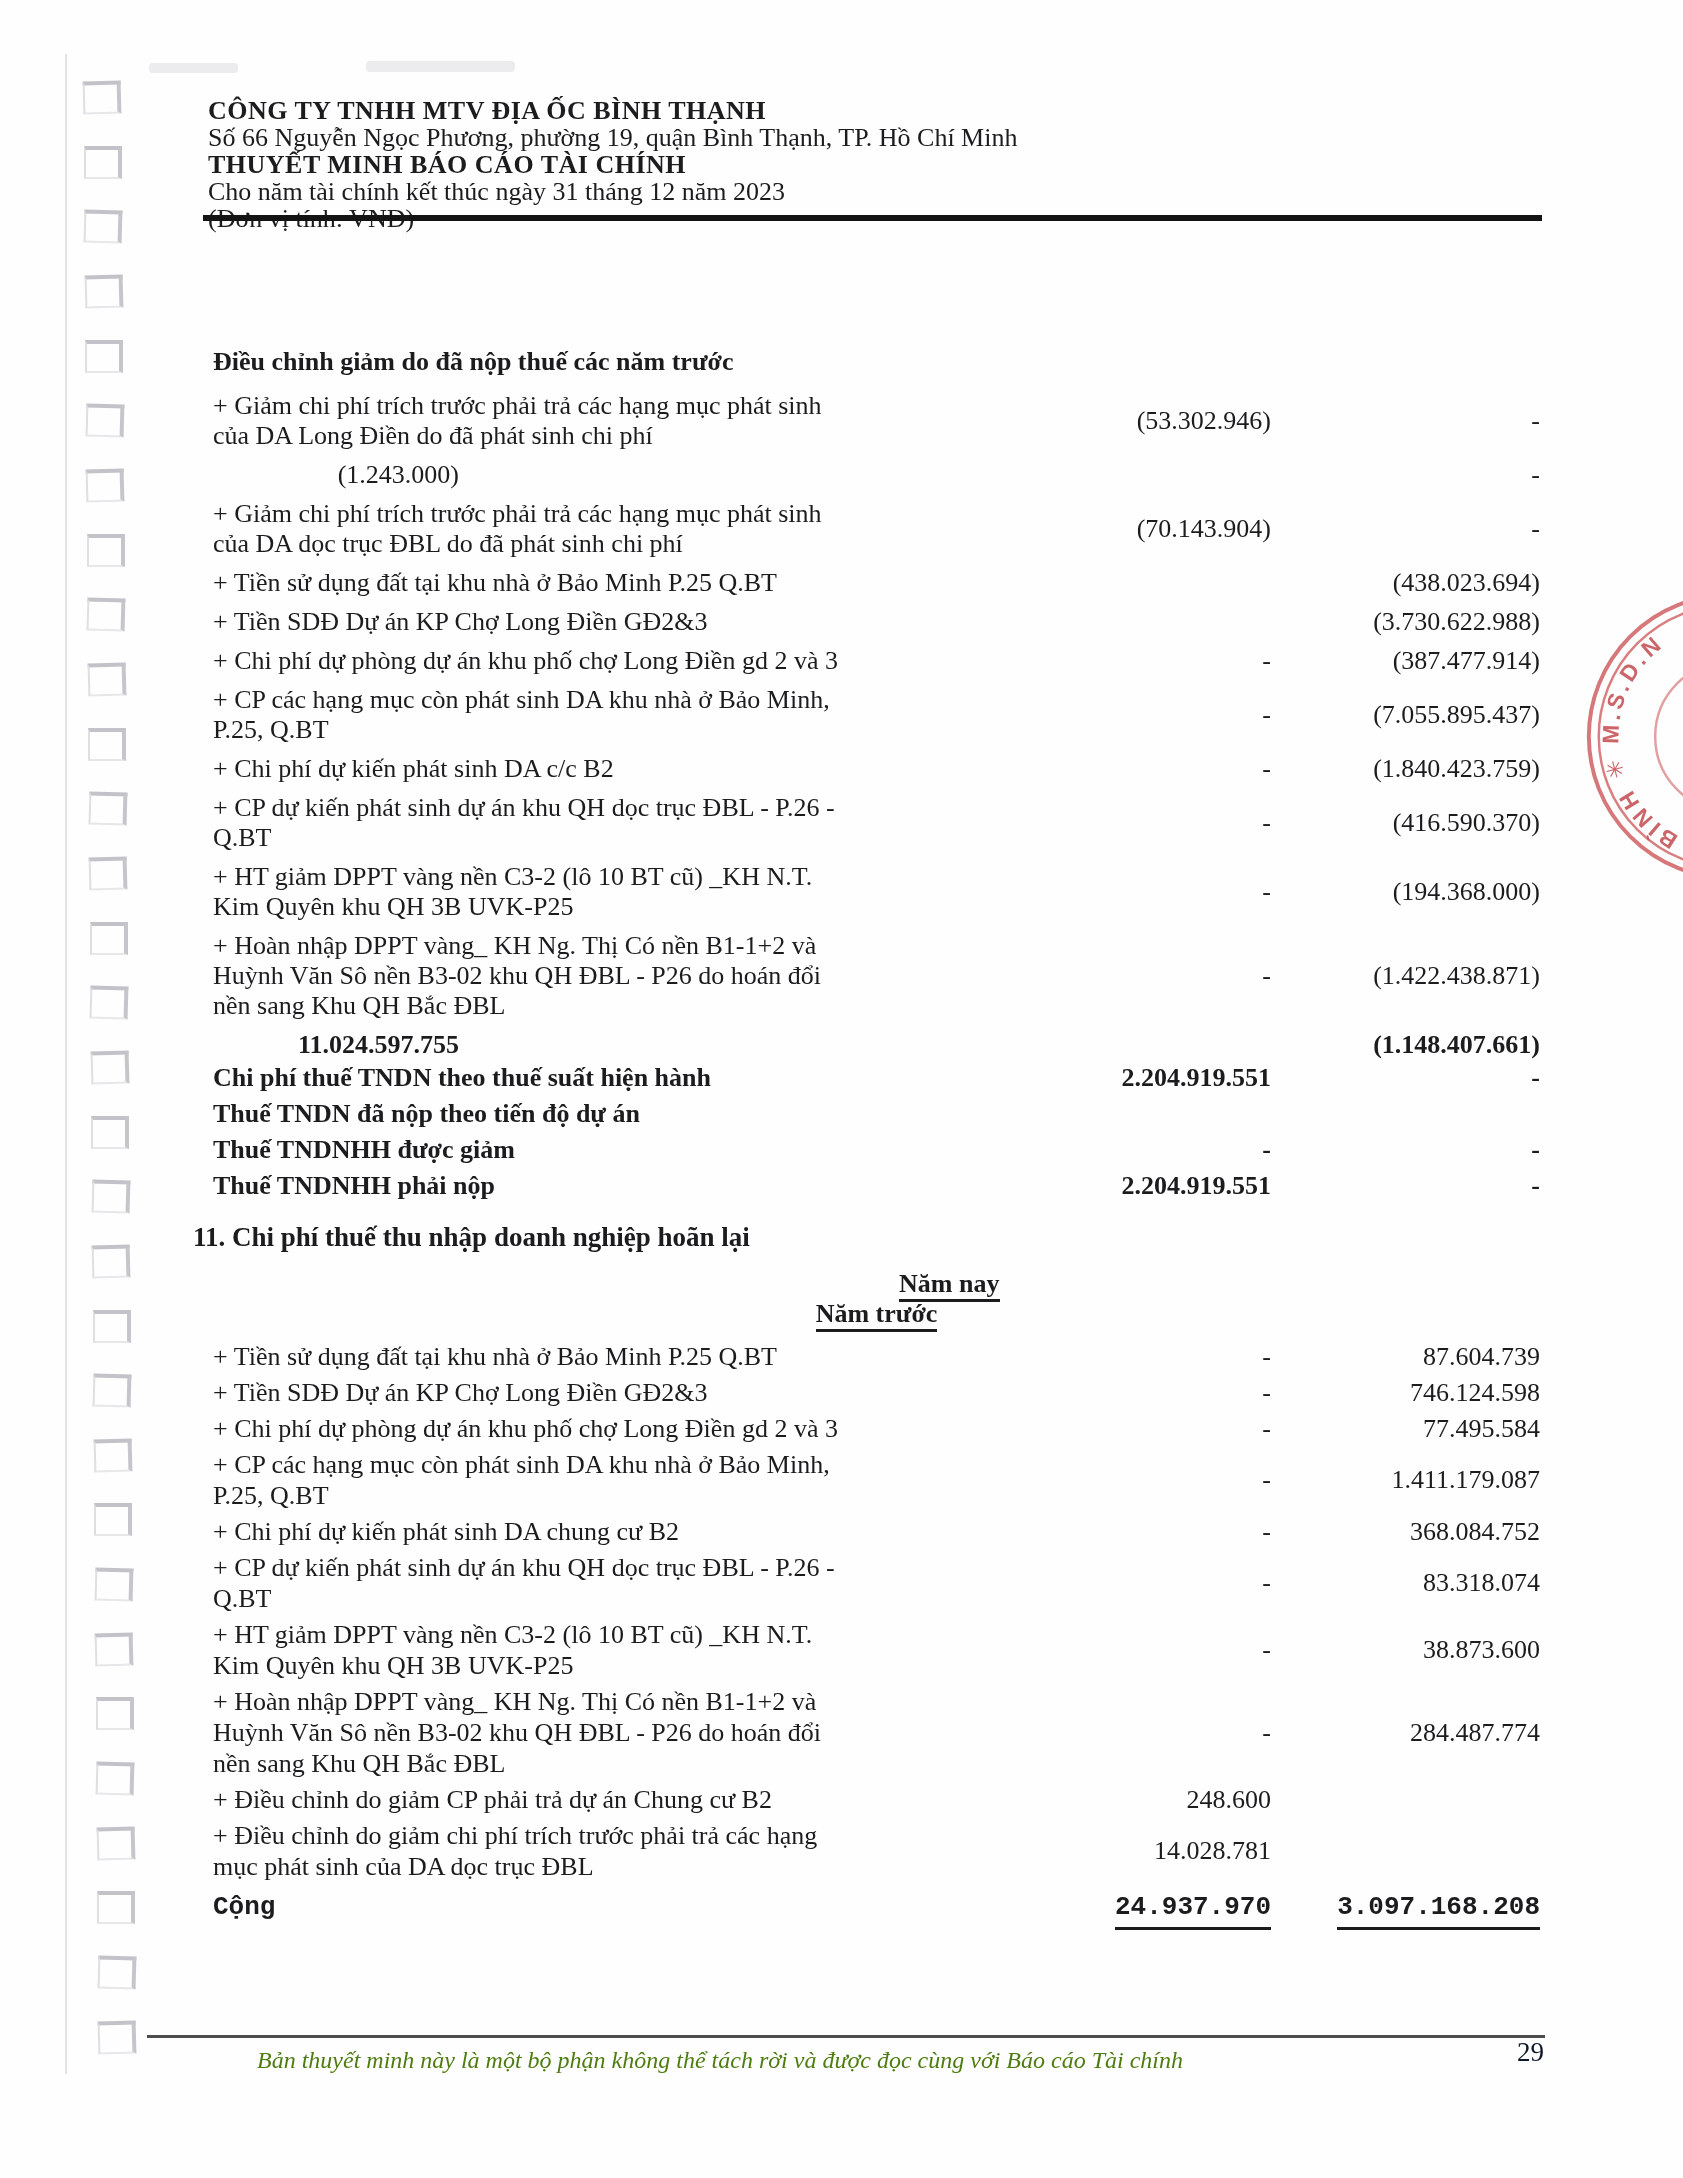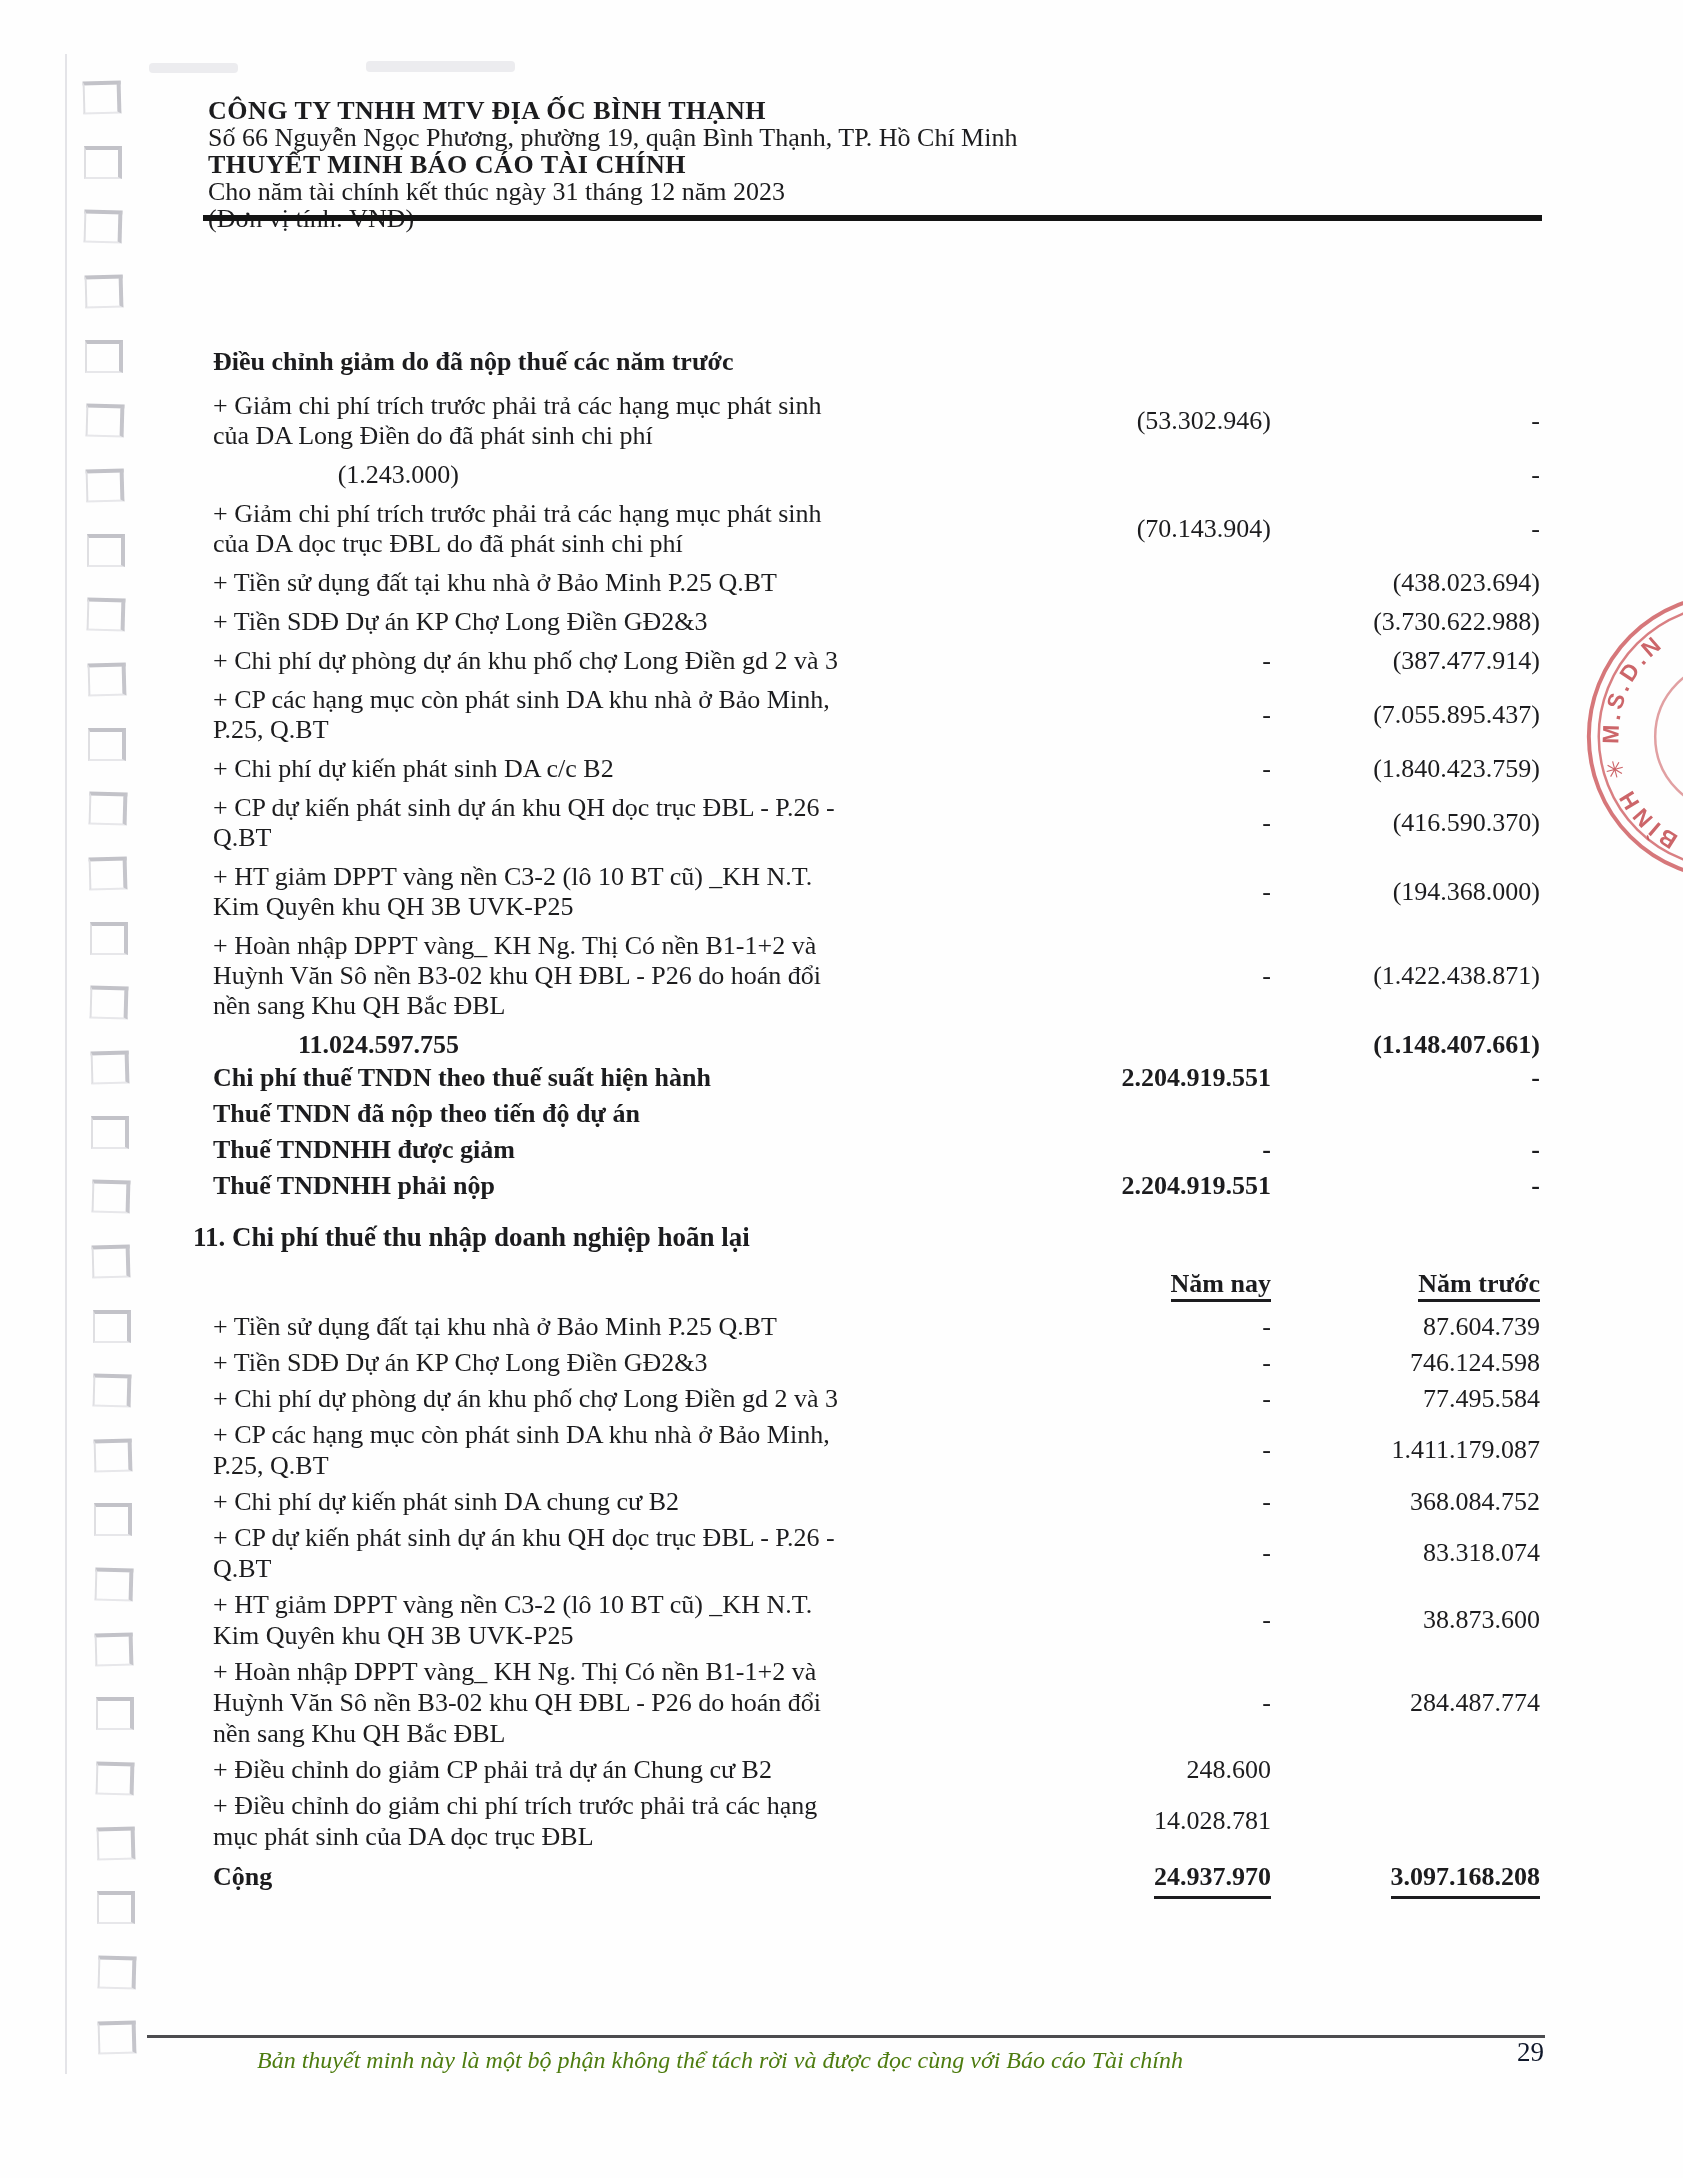--- a/index.html
+++ b/index.html
@@ -20,25 +20,25 @@
   .sec-heading{font-weight:bold;margin-bottom:14px;}
   .row{display:flex;align-items:center;}
   .label{width:812px;line-height:30px;white-space:pre-line;}
   .v1{width:246px;text-align:right;}
   .v2{flex:1;text-align:right;}
   .seca .row{margin-bottom:9px;}
   .totals{margin-top:8px;}
   .totals .row{font-weight:bold;margin-bottom:0;}
   .totals .label{line-height:36px;}
   .sec11-heading{font-weight:bold;margin-top:18px;margin-left:-20px;font-size:27px;}
-  .colhdr{display:flex;align-items:center;margin-top:16px;margin-bottom:12px;font-weight:bold;}
+  .colhdr{display:flex;align-items:center;margin-top:16px;margin-bottom:12px;font-weight:bold;flex-direction:column;}
   .colhdr .v1 span,.colhdr .v2 span{border-bottom:3px solid #1c1c1e;padding-bottom:1px;}
   .secc .row{margin-bottom:5px;}
   .secc .label{line-height:31px;}
-  .cong{margin-top:10px;font-weight:bold;}
+  .cong{margin-top:10px;font-weight:bold;font-family:Liberation Mono, monospace;}
   .cong .v1 span,.cong .v2 span{border-bottom:3px solid #1c1c1e;padding-bottom:5px;}
   
   .stamp{position:absolute;left:1572px;top:582px;}
   
   .footer-rule{position:absolute;left:147px;top:2035px;width:1398px;height:3px;background:#4c4c4f;}
   .footer-note{position:absolute;left:213px;top:2047px;font-size:24px;font-style:italic;color:#4d7c0f;margin-left:44px;}
   .page-number{position:absolute;left:1517px;top:2037px;font-size:27px;color:#0f172a;}
 </style>
 </head>
 <body>

